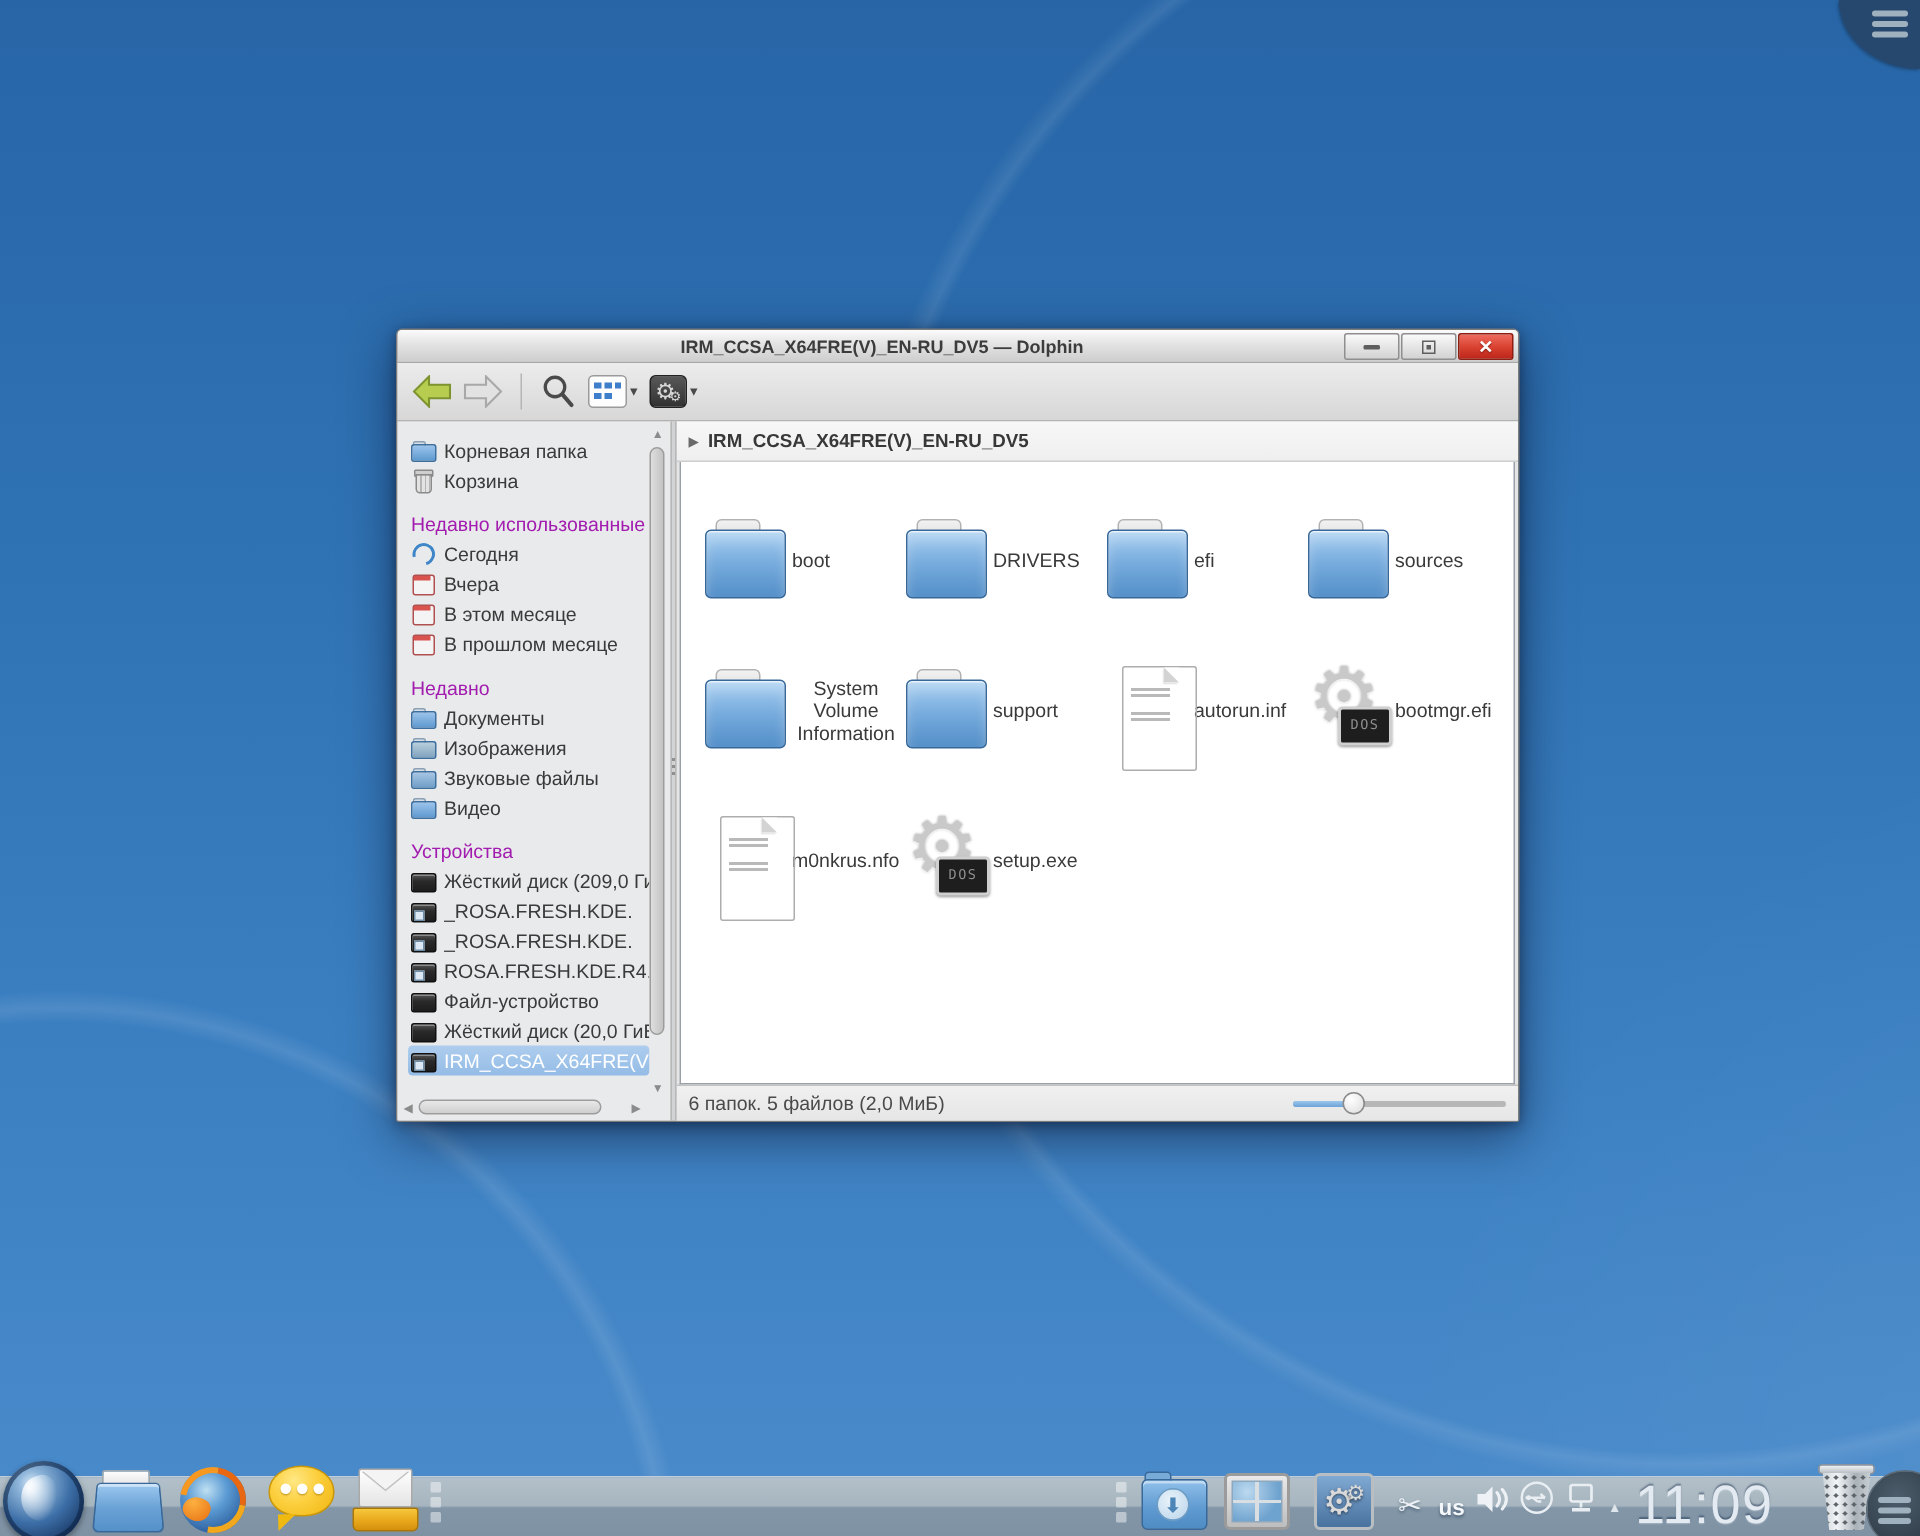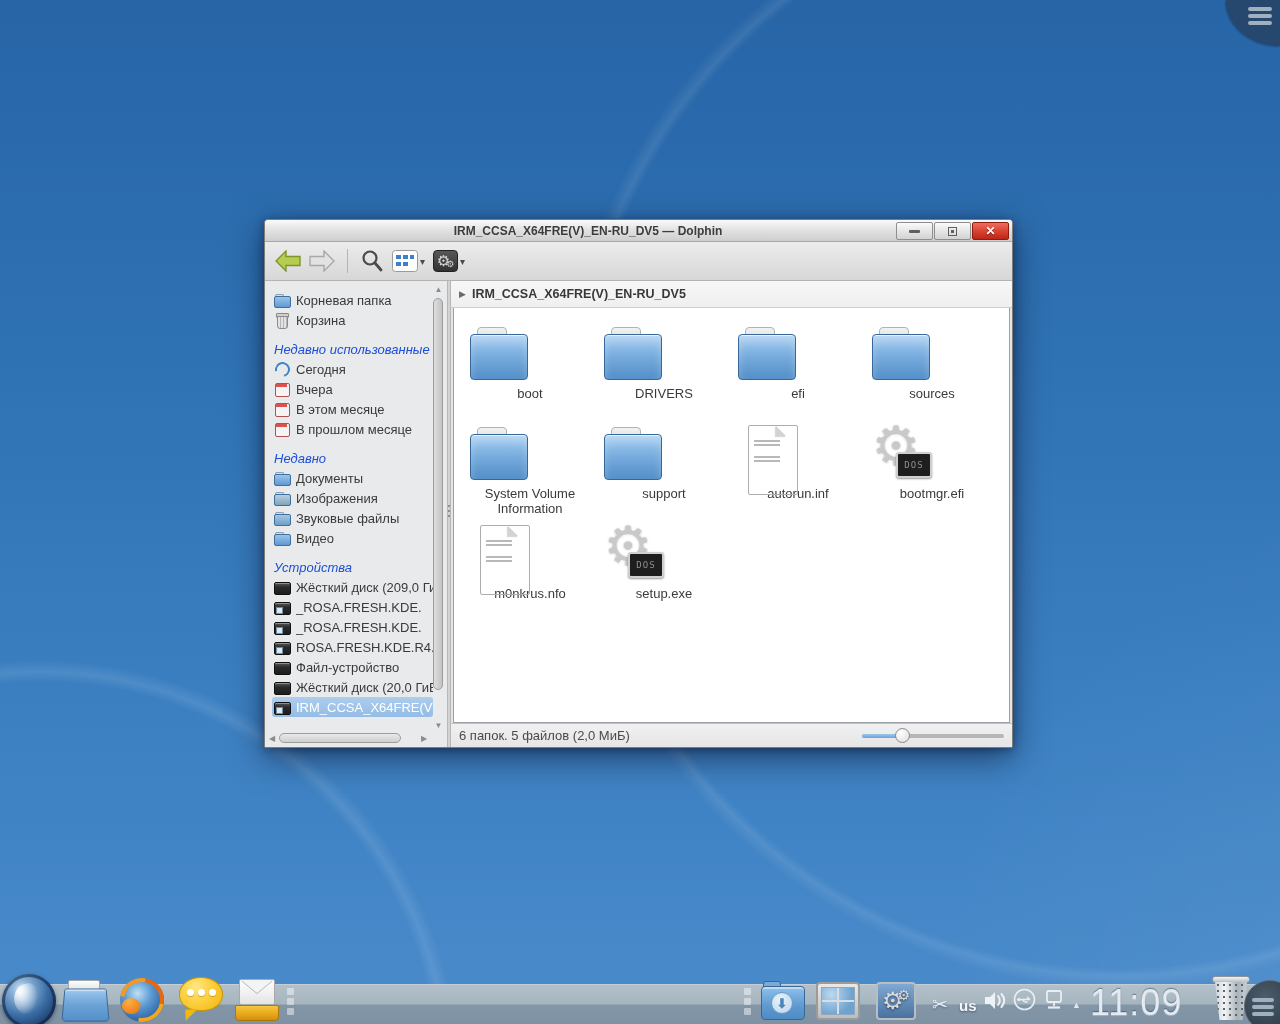--- a/index.html
+++ b/index.html
@@ -64,21 +64,21 @@
   .gearbox i { font-style:normal; font-size:9px; margin-left:-4px; margin-top:6px; }
 
   .winbody { flex:1; display:flex; min-height:0; }
 
   
   .places { width:182px; flex:0 0 182px; background:#e9eaeb; position:relative; overflow:hidden; display:flex; flex-direction:column; }
   .places-list { flex:1; overflow:hidden; padding:9px 0 0 7px; width:168px; }
   .srow { height:20px; display:flex; align-items:center; gap:6px; white-space:nowrap; overflow:hidden; border-radius:3px; padding-left:2px; }
   .srow[data-type="header"] { color:#9b9b9b; font-size:13px; margin-top:9px; }
   .slb { font-size:13px; color:#3a3a3a; overflow:hidden; white-space:nowrap; }
-  .srow[data-type="header"] .slb { color:#1d4ed8;font-style:italic; }
+  .srow[data-type="header"] .slb { color:#a21caf; }
   .srow[data-selected="true"] { background:linear-gradient(180deg,#aecdee,#94bce6); }
   .srow[data-selected="true"] .slb { color:#ffffff; }
   .sic { width:16px; height:16px; flex:0 0 16px; position:relative; }
 
   
   .srow[data-type^="folder"] .sic::before { content:""; position:absolute; left:1px; top:2px; width:7px; height:4px;
       background:#d8dfe6; border:1px solid #8ba0b4; border-bottom:none; border-radius:2px 2px 0 0; }
   .srow[data-type^="folder"] .sic::after { content:""; position:absolute; left:0; top:4px; width:15px; height:10px;
       background:linear-gradient(180deg,#9cc4ec,#5e99cf); border:1px solid #3d6f9f; border-radius:2px; }
   .srow[data-type="folder-images"] .sic::after { background:linear-gradient(180deg,#b9cfdd,#7fa3bd); }
@@ -116,21 +116,21 @@
   
   .viewcol { flex:1; display:flex; flex-direction:column; min-width:0; background:#e4e5e6; }
   .crumbbar { flex:0 0 27px; display:flex; align-items:center; background:linear-gradient(180deg,#f7f7f7,#efefef);
       border-bottom:1px solid #cfcfcf; padding-left:8px; gap:6px; }
   .crumb-arrow { color:#6a6a6a; font-size:9px; }
   .crumb-text { font-size:12.5px; font-weight:bold; color:#383838; }
 
   .filearea { flex:1; margin:0 2px; background:#ffffff; border:1px solid #9aa0a5; border-top:none; overflow:hidden;
       padding:14px 0 0 12px; display:flex; flex-wrap:wrap; align-content:flex-start; }
 
-  .fcell { width:134px; height:100px; display:flex; flex-direction:column; }
+  .fcell { width:134px; height:100px; display:flex; flex-direction:row; align-items:center; }
   .fic { width:66px; height:62px; position:relative; flex:0 0 62px; }
   .flabel { font-size:13px; color:#3a3a3a; text-align:center; line-height:15px; margin-top:2px; max-width:128px; }
 
   
   .fcell[data-type="folder"] .fic::before { content:""; position:absolute; left:11px; top:5px; width:28px; height:13px;
       background:linear-gradient(180deg,#f2f2f2,#dcdcdc); border:1px solid #b2b2b2; border-radius:4px 4px 0 0; }
   .fcell[data-type="folder"] .fic::after { content:""; position:absolute; left:4px; top:12px; right:4px; bottom:4px;
       background:linear-gradient(180deg,#a9cff1 0%, #76abdd 50%, #5d97ce 85%, #5590c9 100%);
       border:1px solid #38689a; border-radius:4px; box-shadow:inset 0 1px 0 rgba(255,255,255,.65), inset 0 6px 8px rgba(255,255,255,.25); }
 

